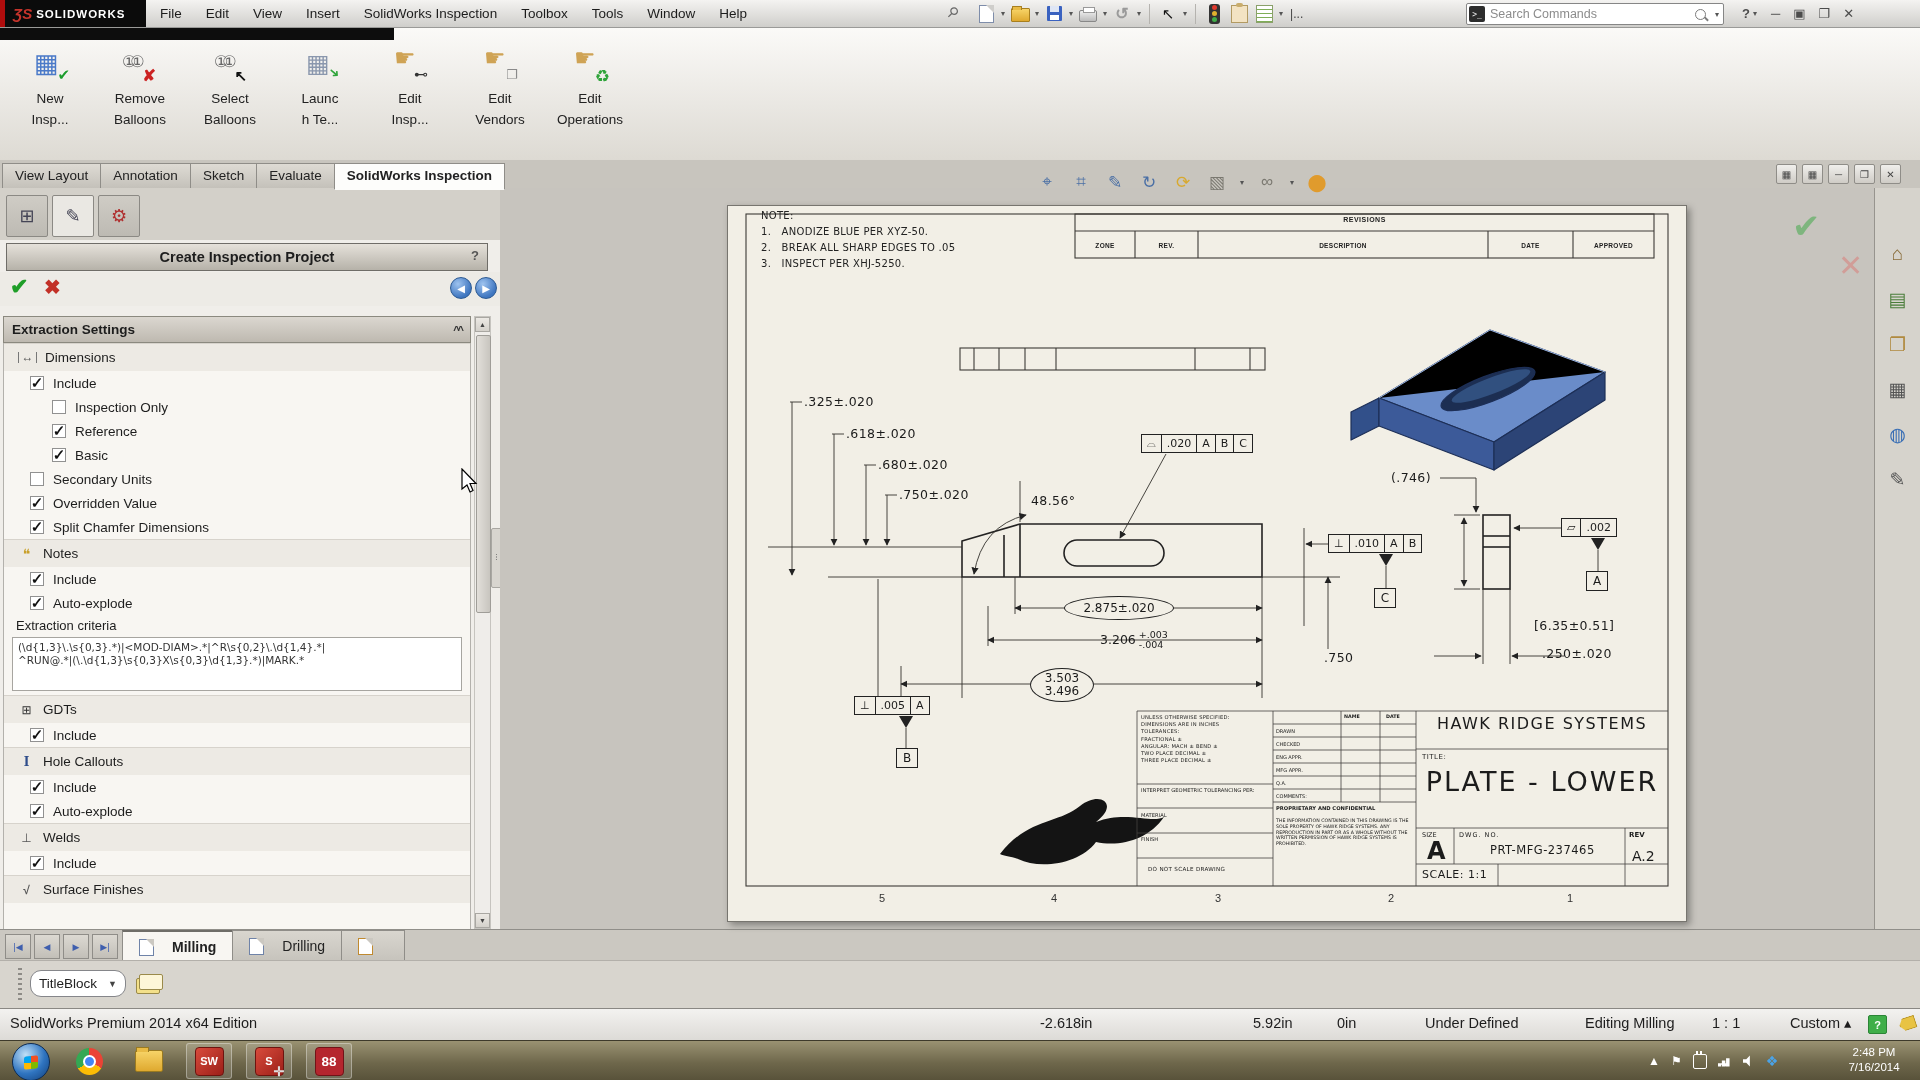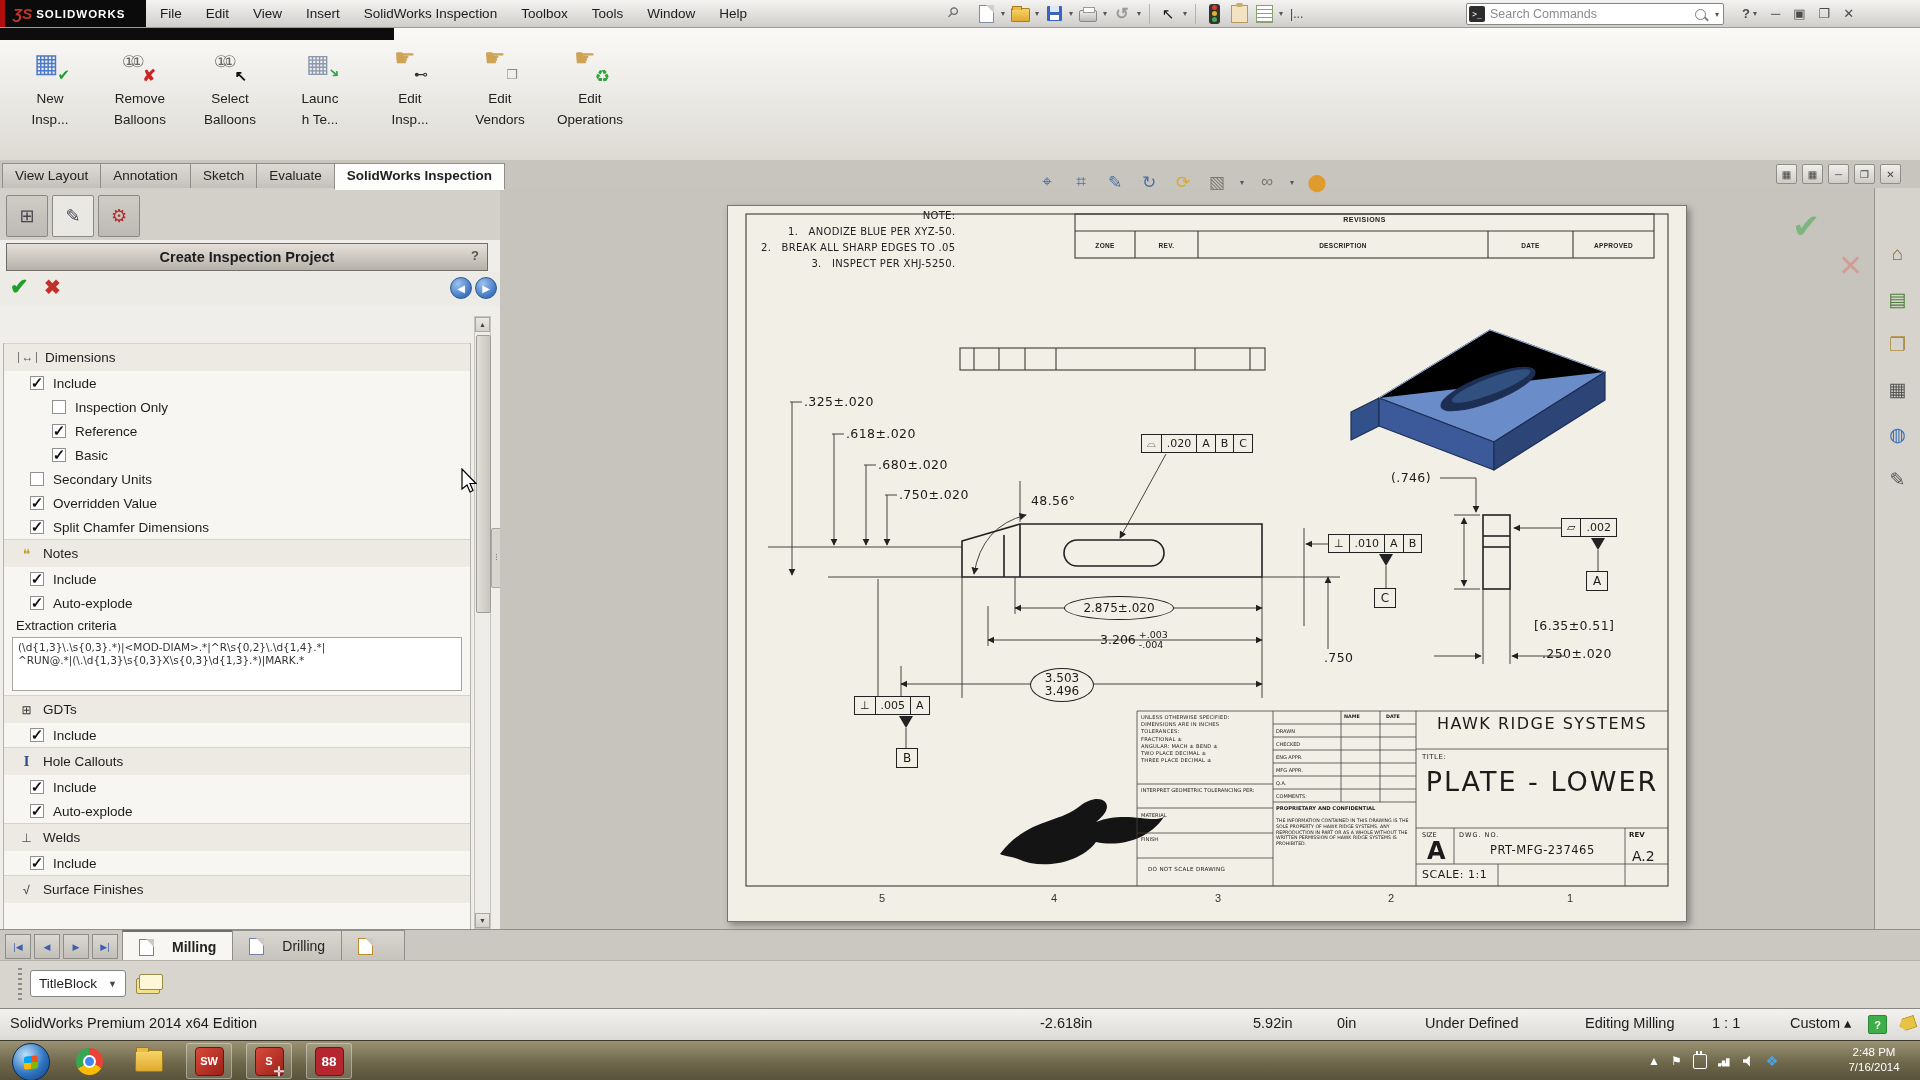--- a/index.html
+++ b/index.html
@@ -147,21 +147,21 @@
   .vti.orange{color:#e09b2d;}
   .ghost-ok{position:absolute;left:1792px;top:206px;font-size:34px;color:#37a83f;opacity:.5;z-index:31;}
   .ghost-x{position:absolute;left:1838px;top:248px;font-size:30px;color:#e06560;opacity:.4;z-index:31;}
   .taskstrip{position:absolute;left:1874px;top:188px;width:46px;height:741px;background:#d6d3cc;
     border-left:1px solid #97948e;display:flex;flex-direction:column;align-items:center;padding-top:52px;gap:17px;box-sizing:border-box;}
   .tsi{width:30px;height:28px;display:flex;align-items:center;justify-content:center;font-size:19px;}
   .sheet{position:absolute;left:727px;top:205px;width:958px;height:715px;background:#f2efe6;
     border:1px solid #77756f;box-shadow:3px 3px 7px rgba(0,0,0,.35);z-index:10;}
   .sheet svg{position:absolute;left:0;top:0;}
   .noteblock{position:absolute;left:33px;top:2px;font-family:"DejaVu Sans",sans-serif;
-    font-size:10px;line-height:16px;color:#222;letter-spacing:.3px;white-space:pre;text-align:right;}
+    font-size:10px;line-height:16px;color:#222;letter-spacing:.3px;white-space:pre;}
   .revtitle{position:absolute;left:347px;top:10px;width:579px;text-align:center;
     font-size:7px;font-weight:bold;letter-spacing:.5px;color:#222;}
   .revhead{position:absolute;left:347px;top:27px;width:579px;height:24px;display:flex;align-items:center;}
   .revcol{text-align:center;font-size:6.5px;font-weight:bold;color:#222;letter-spacing:.3px;}
   .zone{position:absolute;transform:translateX(-50%);font-size:11px;color:#333;top:686px;}
   .dim{position:absolute;font-family:"DejaVu Sans",sans-serif;font-size:12.5px;color:#1b1b1b;
     letter-spacing:.4px;white-space:nowrap;}
   .toldim{position:absolute;display:flex;align-items:center;gap:3px;font-family:"DejaVu Sans",sans-serif;color:#1b1b1b;}
   .toldim .tmain{font-size:12.5px;}
   .tolstack{display:flex;flex-direction:column;font-size:9.5px;line-height:9.5px;}
@@ -208,21 +208,21 @@
     background:linear-gradient(#d9d6cf,#c6c3bc);border:1px solid #8f8d88;margin-right:-1px;}
   .stab.active{background:#f8f6f2;font-weight:bold;border-top:2px solid #6f6d68;}
   .pg2{width:13px;height:15px;background:#fff;border:1px solid #6f83a8;position:relative;display:inline-block;}
   .pg2::after{content:"";position:absolute;right:-1px;top:-1px;border:4px solid transparent;
     border-top-color:#cbc8c1;border-right-color:#cbc8c1;}
   .layerbar{position:absolute;left:0;top:960px;width:1920px;height:48px;background:#d8d5ce;
     border-top:1px solid #b3b0aa;}
   .grip{position:absolute;left:18px;top:7px;width:4px;height:34px;
     background:repeating-linear-gradient(#8d8b86 0 2px,transparent 2px 5px);}
   .layersel{position:absolute;left:30px;top:9px;width:96px;height:27px;background:#fff;
-    border:1px solid #85868a;border-radius:3px;display:flex;align-items:center;padding:0 8px;
+    border:1px solid #85868a;border-radius:11px;display:flex;align-items:center;padding:0 8px;
     font-size:13.5px;color:#222;box-sizing:border-box;gap:6px;}
   .layersel .dc{margin-left:auto;font-size:9px;color:#444;}
   .layers-ic{position:absolute;left:136px;top:11px;width:26px;height:22px;}
   .layers-ic i{position:absolute;width:22px;height:14px;border:1px solid #9a8a4a;border-radius:2px;display:block;}
   .layers-ic i:nth-child(1){left:0;top:6px;background:#f3e08a;}
   .layers-ic i:nth-child(2){left:3px;top:2px;background:#fdf6d8;}
   .statusbar{position:absolute;left:0;top:1008px;width:1920px;height:32px;
     background:linear-gradient(#f3f2f0,#dcdad6);border-top:1px solid #8a8884;font-size:14.5px;color:#1d1d1d;}
   .sb-product{position:absolute;left:10px;top:6px;}
   .sb-field{position:absolute;top:6px;white-space:nowrap;}
@@ -423,20 +423,24 @@
     <div class="phead">
       <span>Create Inspection Project</span>
       <span class="phelp">?</span>
     </div>
     <div class="pactions">
       <span class="ok-glyph">✔</span>
       <span class="cancel-glyph">✖</span>
       <span class="navcir" style="left:450px">◀</span>
       <span class="navcir" style="left:475px">▶</span>
     </div>
+    <div class="sect">
+      <span>Extraction Settings</span>
+      <span class="chev">^^</span>
+    </div>
     <div class="rows" id="panelRows">
         <div class="prow group">
           <span class="gicon dimensions-icon">↔</span>
           <span class="glabel">Dimensions</span>
         </div>
         <div class="prow check ind0">
           <span class="cb">✓</span>
           <span>Include</span>
         </div>
         <div class="prow check ind1">

